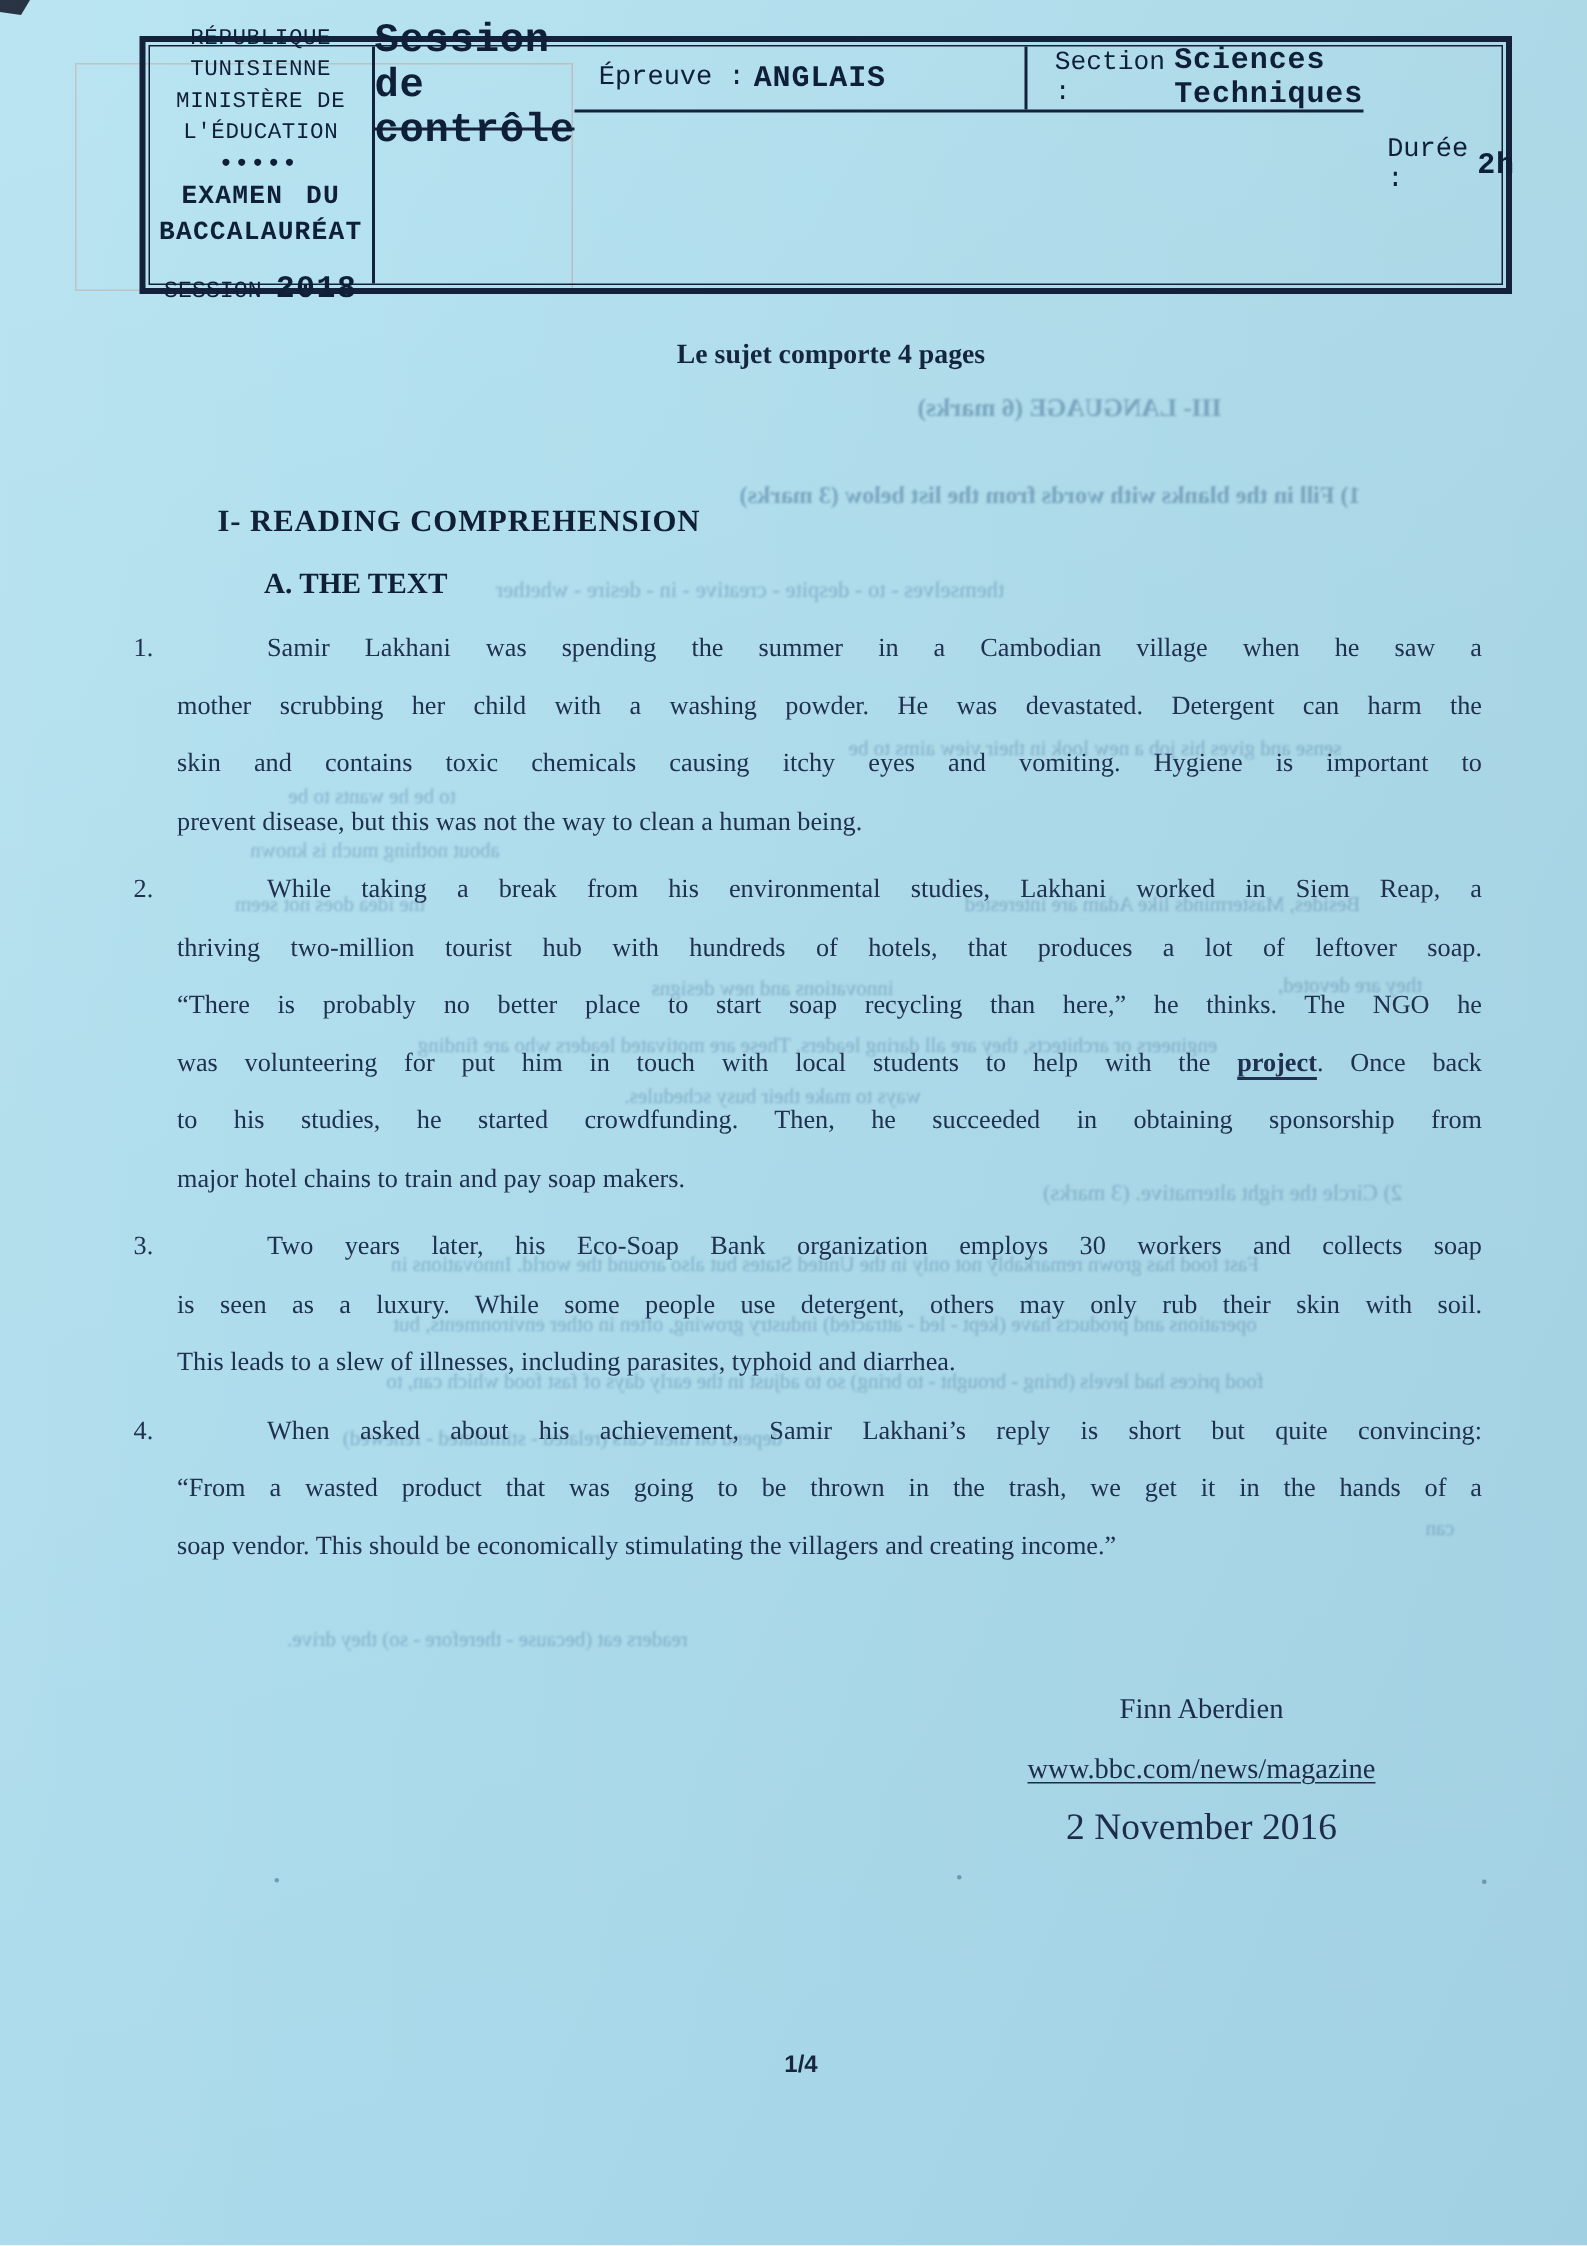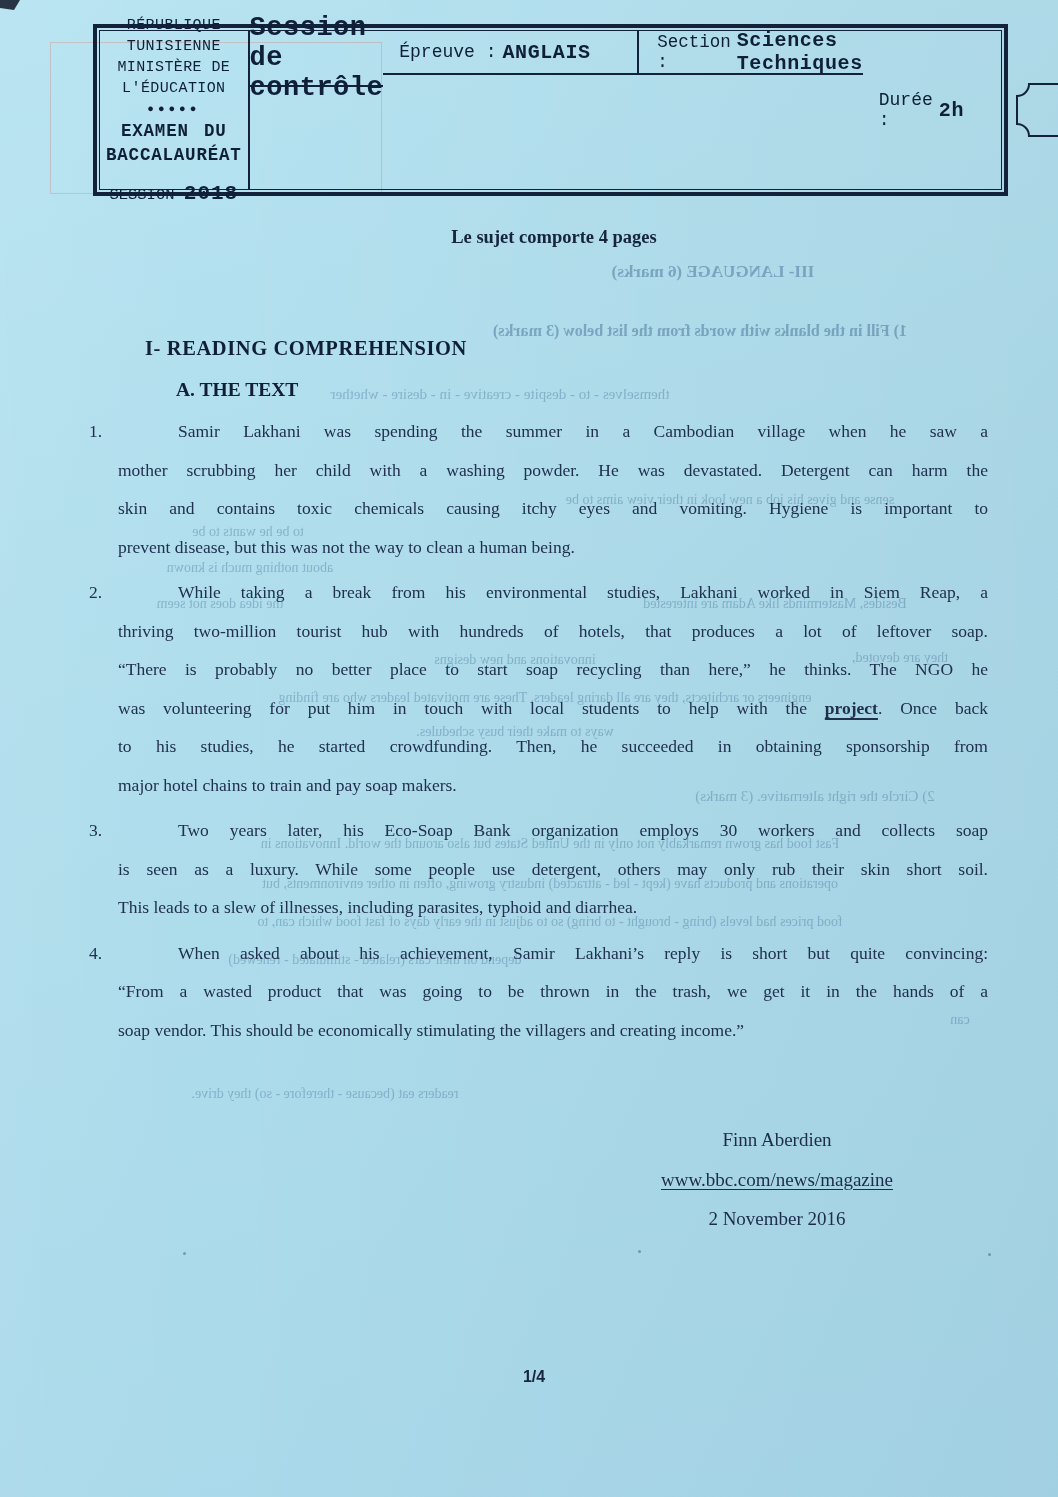--- a/index.html
+++ b/index.html
@@ -31,21 +31,21 @@
         justify-content:center;align-items:center;text-align:center;padding:4px 6px;box-sizing:border-box;}
   .lc-sm{font-size:15px;letter-spacing:.4px;line-height:21px;}
   .lc-dots{font-size:11px;letter-spacing:4px;line-height:16px;margin:2px 0;}
   .lc-exam{font-weight:bold;font-size:17.5px;letter-spacing:.8px;line-height:24px;word-spacing:4px;}
   .lc-session{font-size:15.5px;margin-top:15px;}
   .lc-session b{font-size:21px;letter-spacing:1px;}
   .right-part{flex:1;display:flex;flex-direction:row;}
   .row1{height:54px;border-bottom:2px solid #13213a;display:flex;align-items:center;justify-content:center;}
   .session-title{font-weight:bold;font-size:27px;letter-spacing:.5px;}
   .row2{height:42px;border-bottom:2px solid #13213a;display:flex;}
-  .cell-epreuve{width:256px;border-right:2px solid #13213a;display:flex;align-items:center;
+  .cell-epreuve{width:302px;border-right:2px solid #13213a;display:flex;align-items:center;
         padding-left:16px;box-sizing:border-box;font-size:18px;}
   .cell-section{flex:1;display:flex;align-items:center;padding-left:18px;font-size:17.5px;}
   .row3{flex:1;display:flex;align-items:center;padding-left:16px;font-size:18px;}
   .hdr-bold{font-weight:bold;font-size:20px;letter-spacing:.6px;margin-left:6px;}
   .plaque{margin-left:52px;flex:0 0 auto;}
   .coeff{margin-left:24px;}
 
   .notice{position:absolute;left:50px;top:227px;width:1008px;text-align:center;
         font-weight:bold;font-size:18.5px;color:#16253f;}
 
@@ -56,25 +56,25 @@
   
   .text-body{position:absolute;left:118px;top:412px;width:870px;font-size:17.5px;
         color:#20304f;z-index:1;}
   .para{position:relative;margin-bottom:7px;}
   .pnum{position:absolute;left:-29px;top:0;line-height:38.5px;}
   .line{line-height:38.5px;text-align:justify;text-align-last:justify;}
   .line.first{text-indent:60px;}
   .line.last{text-align-last:left;}
   .kw{font-weight:bold;text-decoration:underline;text-decoration-thickness:2px;text-underline-offset:4px;}
 
-  .attribution{position:absolute;left:612px;top:1120px;width:330px;text-align:center;
+  .attribution{position:absolute;left:636px;top:1120px;width:330px;text-align:center;
         color:#1d2c4a;z-index:1;}
   .attr-author{font-size:19px;line-height:40px;}
   .attr-source{font-size:19px;line-height:39px;text-decoration:underline;text-underline-offset:3px;}
-  .attr-date{font-size:19px;line-height:39px;}
+  .attr-date{font-size:25px;line-height:39px;}
 
   .footer{position:absolute;left:0;top:1368px;width:1068px;text-align:center;
         font-family:"Liberation Sans",sans-serif;font-weight:bold;font-size:16px;color:#17263f;}
 </style>
 </head>
 <body>
 
 <div class="page">
 
   <div style="position:absolute;inset:0;">
@@ -163,21 +163,21 @@
         <div class="line first">While taking a break from his environmental studies, Lakhani worked in Siem Reap, a</div>
         <div class="line">thriving two-million tourist hub with hundreds of hotels, that produces a lot of leftover soap.</div>
         <div class="line">“There is probably no better place to start soap recycling than here,” he thinks. The NGO he</div>
         <div class="line"><span>was volunteering for put him in touch with local students to help with the </span><span class="kw">project</span><span>. Once back</span></div>
         <div class="line">to his studies, he started crowdfunding. Then, he succeeded in obtaining sponsorship from</div>
         <div class="line last">major hotel chains to train and pay soap makers.</div>
       </div>
       <div class="para">
         <span class="pnum">3.</span>
         <div class="line first">Two years later, his Eco-Soap Bank organization employs 30 workers and collects soap</div>
-        <div class="line">is seen as a luxury. While some people use detergent, others may only rub their skin short soil.</div>
+        <div class="line">is seen as a luxury. While some people use detergent, others may only rub their skin with soil.</div>
         <div class="line last">This leads to a slew of illnesses, including parasites, typhoid and diarrhea.</div>
       </div>
       <div class="para">
         <span class="pnum">4.</span>
         <div class="line first">When asked about his achievement, Samir Lakhani’s reply is short but quite convincing:</div>
         <div class="line">“From a wasted product that was going to be thrown in the trash, we get it in the hands of a</div>
         <div class="line last">soap vendor. This should be economically stimulating the villagers and creating income.”</div>
       </div>
     </div>
 

